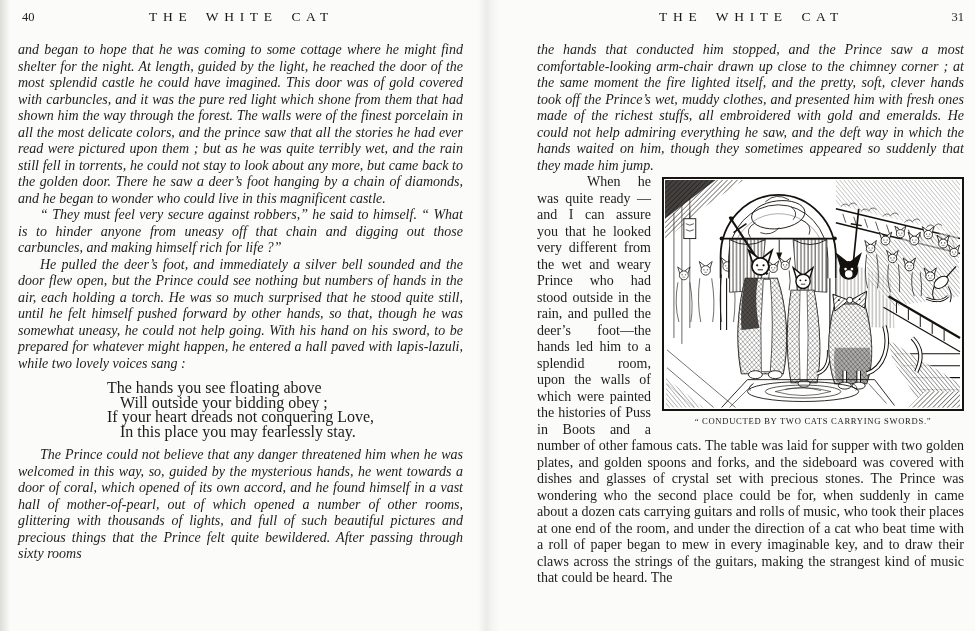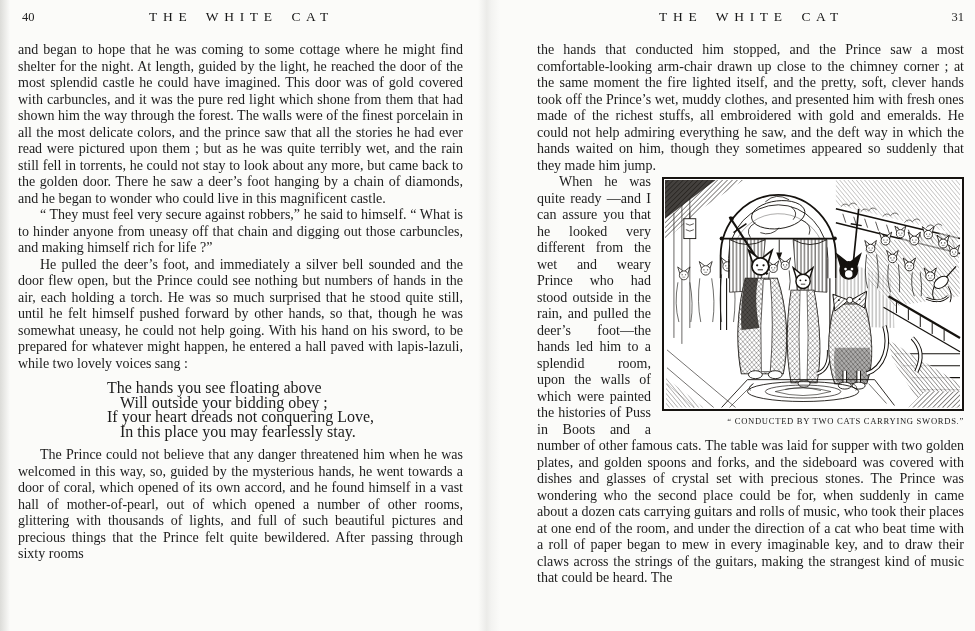--- a/index.html
+++ b/index.html
@@ -35,52 +35,52 @@
   .folio { position: absolute; top: 1px; font-size: 12.5px; color: #222; }
   .folio-left  { left: 4px; }
   .folio-right { right: 0; }
 
   .body-text {
     margin-top: 9px;
     font-size: 14px; line-height: 16.5px;
     text-align: justify;
     text-rendering: optimizeLegibility;
   }
-  .body-text p { margin: 0; }
+  .body-text p { margin: 0; font-style: italic; }
   p.indented { text-indent: 22px; }
 
   .verse {
     margin: 9px auto 8px auto;
     width: fit-content;
     font-size: 16px; line-height: 14.6px;
     text-align: left;
   }
   .verse-line.even { margin-left: 13px; }
 
   .para-with-figure { text-indent: 22px; }
-  .para-with-figure > .para-text { text-indent: 22px; }
+  .para-with-figure > .para-text { text-indent: 22px; margin-left: 28px; }
 
   figure.illustration {
     float: right;
     width: 302px;
     margin: 3px 0 4px 11px;
     padding: 0;
     text-indent: 0;
   }
   .fig-frame {
     border: 2.5px solid #161310;
     background: #ffffff;
     line-height: 0;
   }
   .fig-frame svg { display: block; width: 100%; height: auto; }
   figcaption {
     margin-top: 5px;
     font-size: 8.6px;
     letter-spacing: 0.7px;
-    text-align: right;
+    text-align: center;
     color: #202020;
     line-height: 11px;
   }
 </style>
 </head>
 <body>
 
 <div class="scan-edge-left"></div>
 <div class="gutter-shadow"></div>
 

